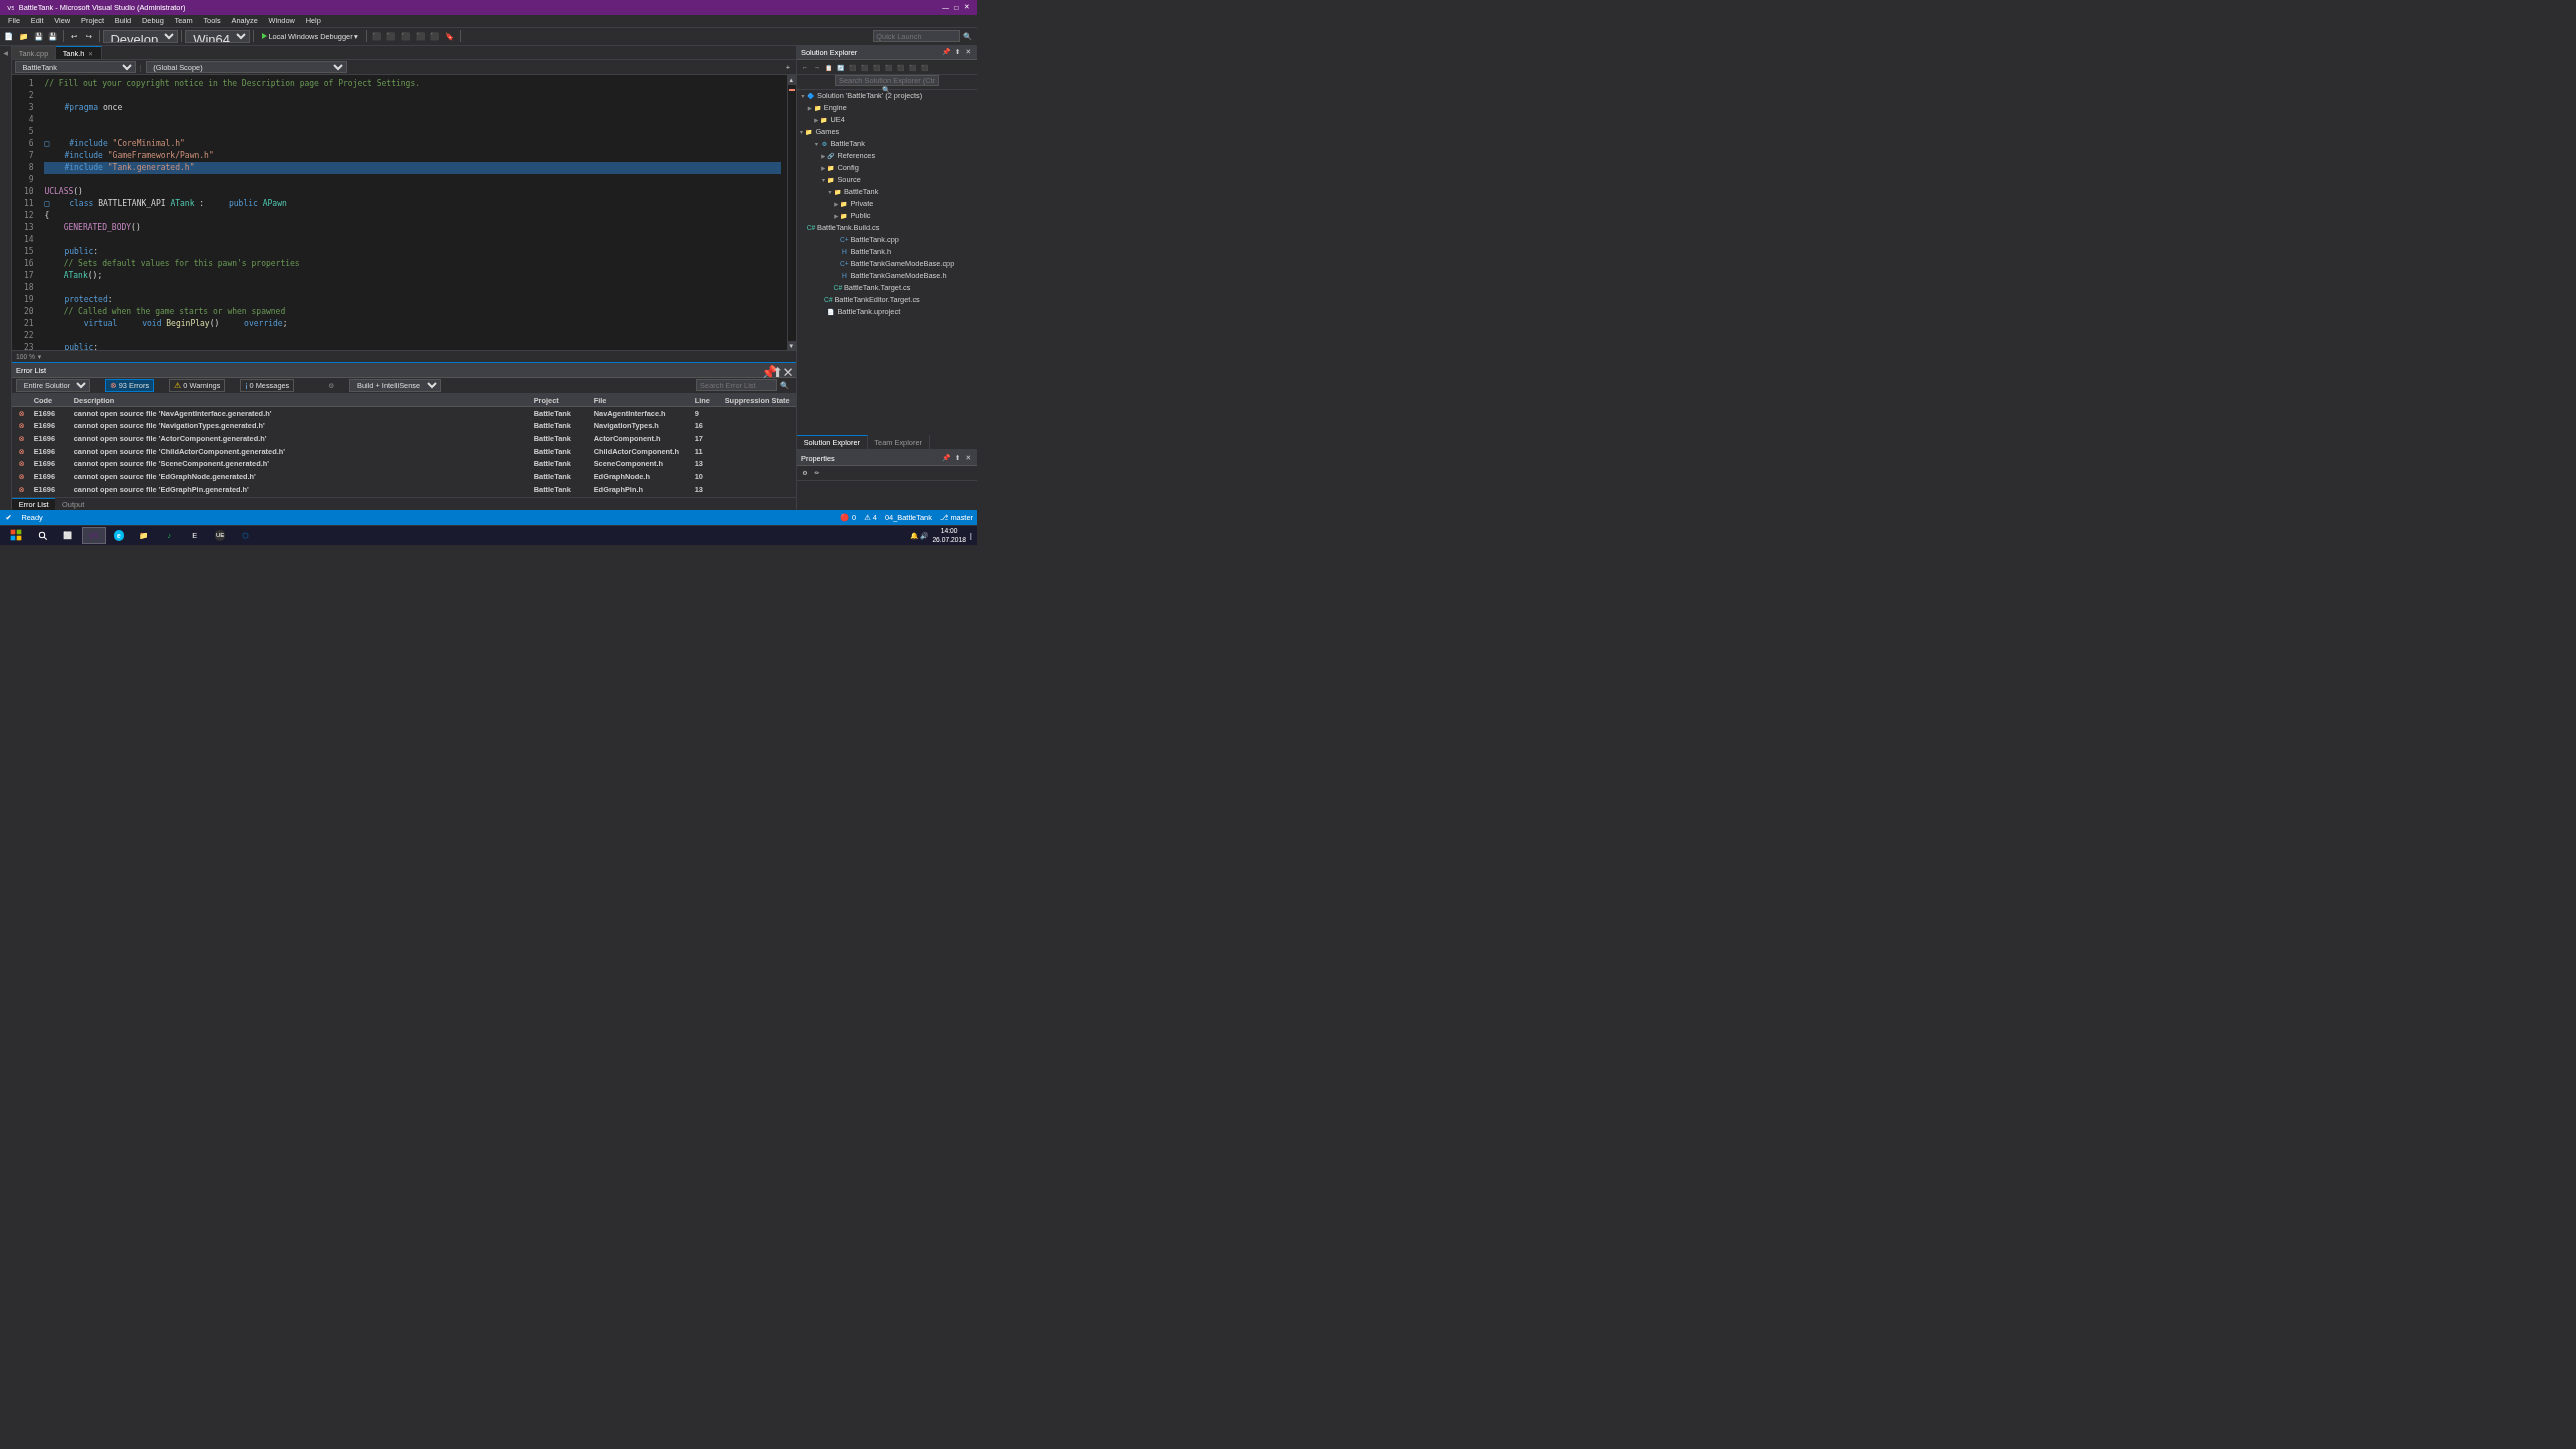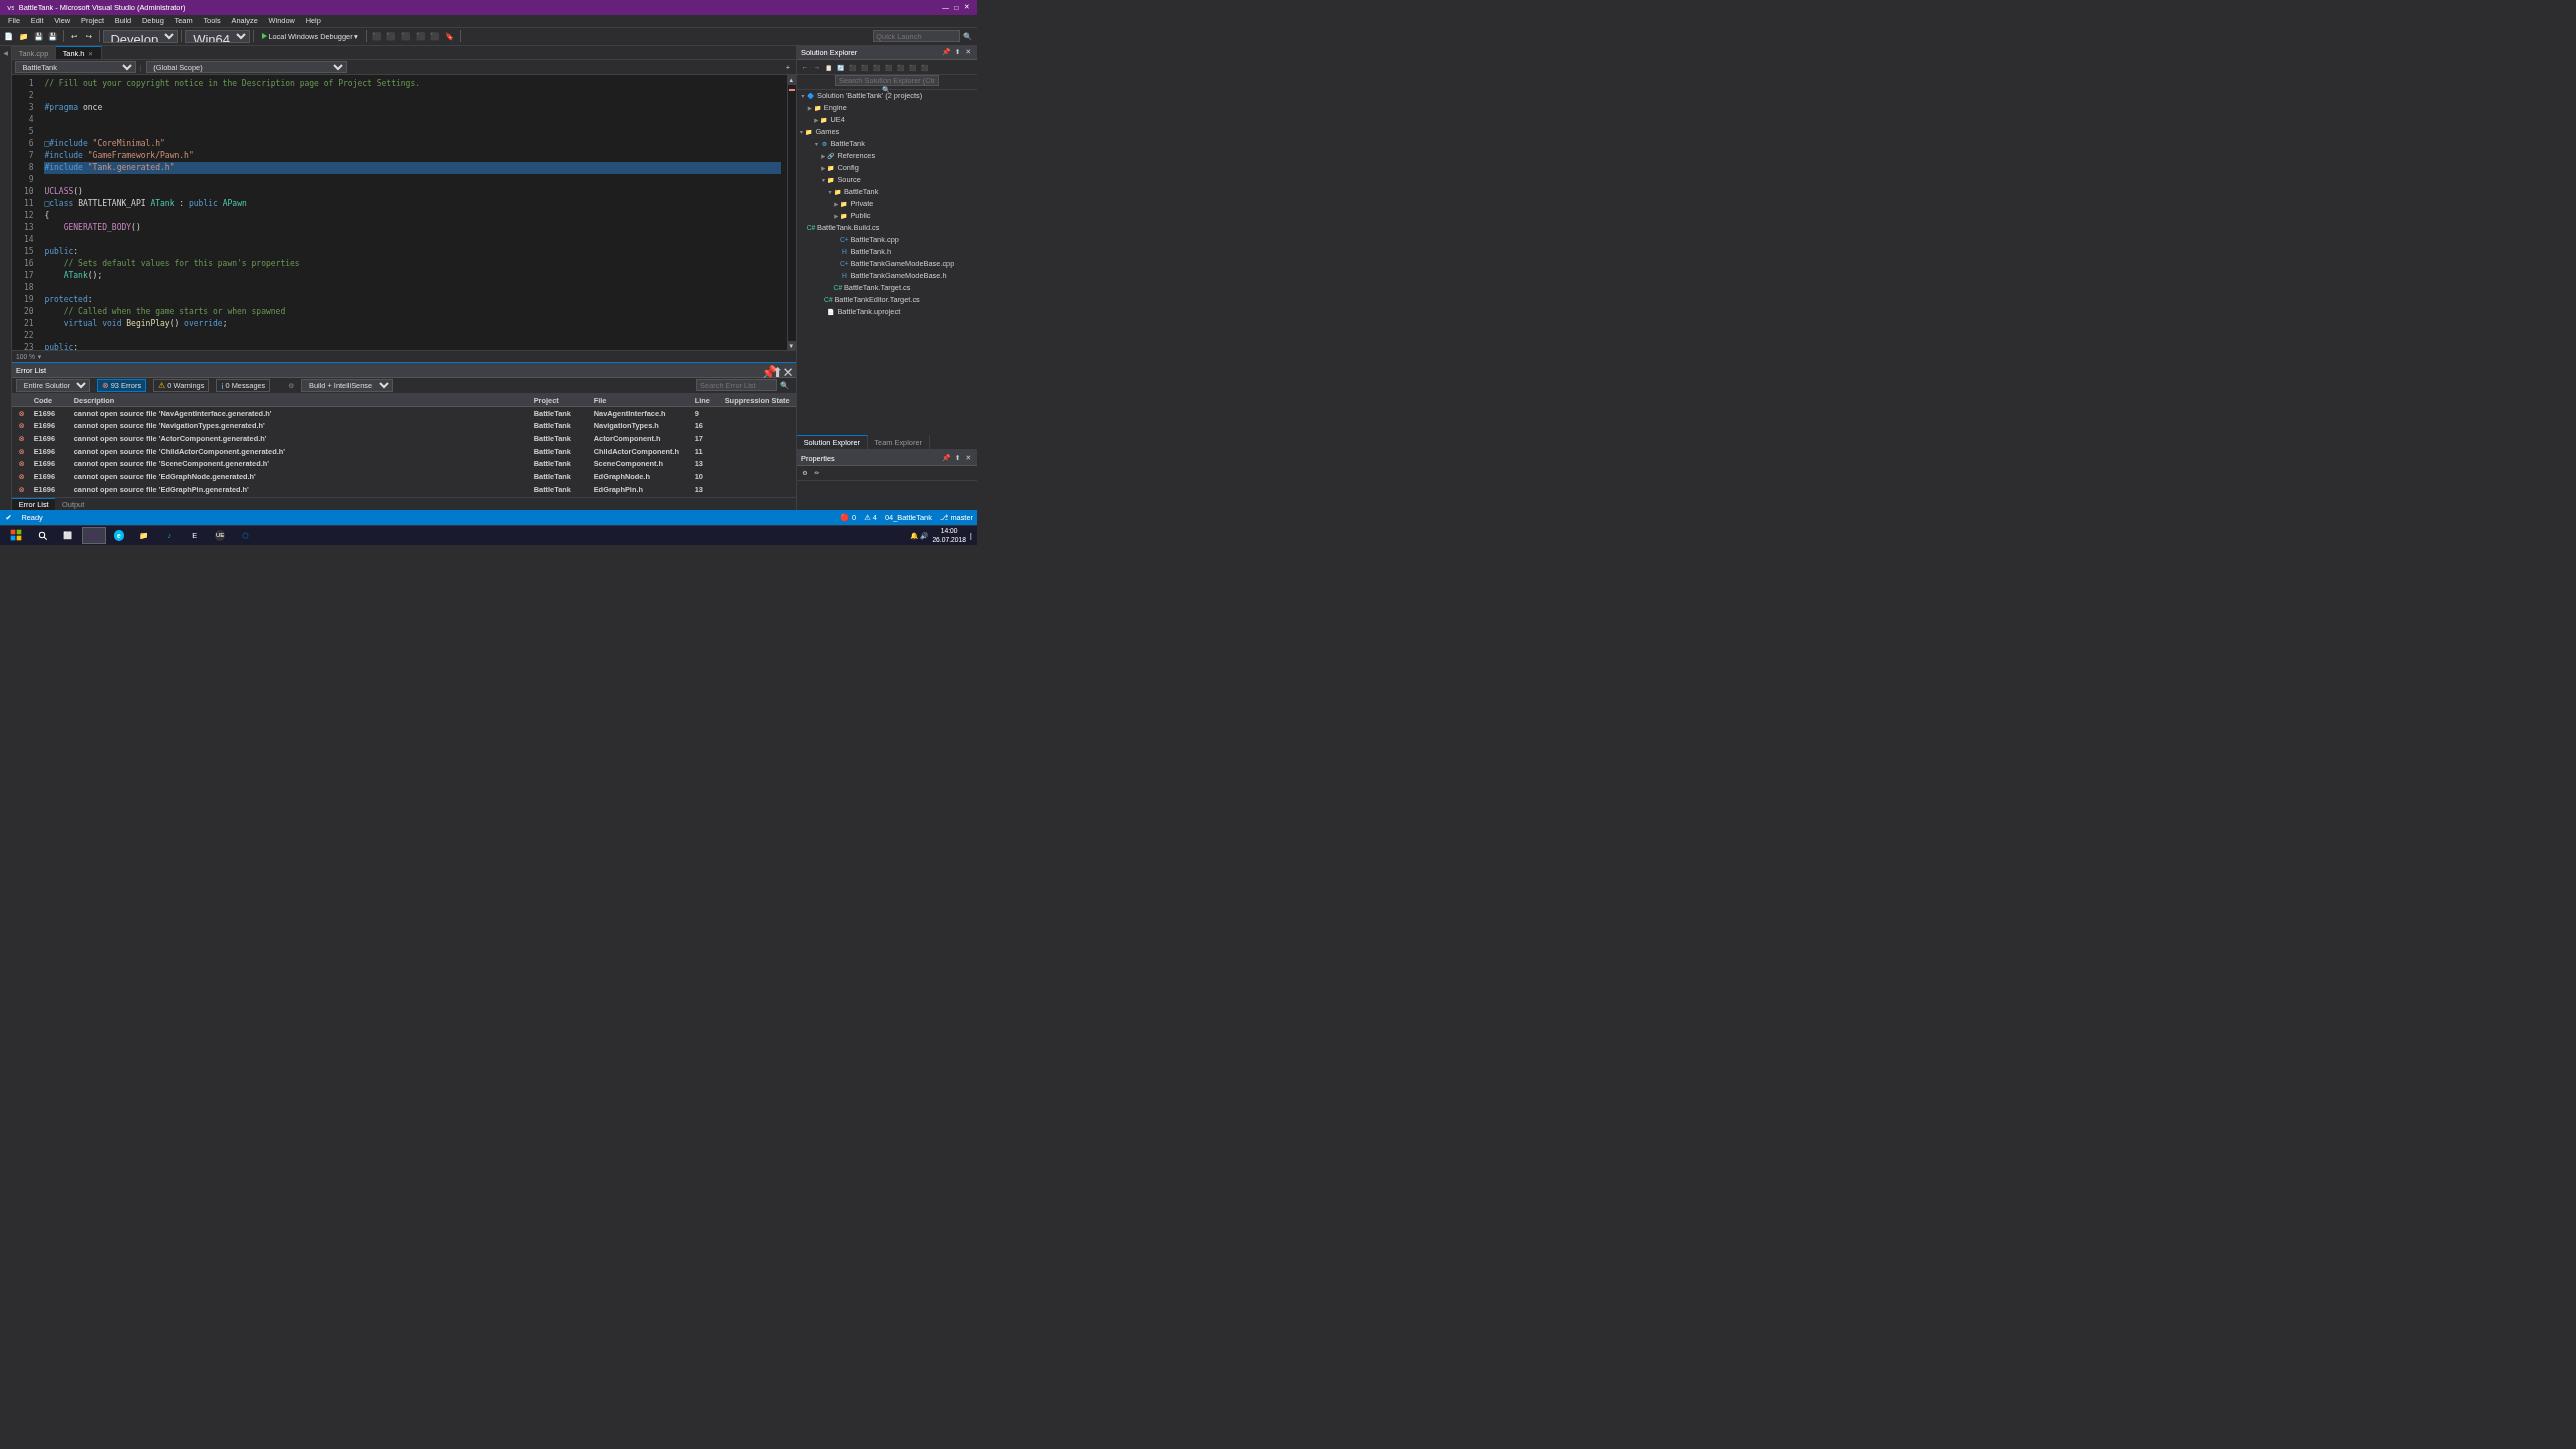--- a/index.html
+++ b/index.html
@@ -259,21 +259,21 @@
       color: #d4d4d4;
     }
     .code-line {
       white-space: pre;
       height: 12px;
     }
     .code-line.highlighted {
       background: #264f78;
     }
     
-    .c-blue { color: #569cd6; }
+    .c-blue { color: #569cd6; margin-left: 20px; }
     .c-green { color: #6a9955; }
     .c-string { color: #ce9178; }
     .c-yellow { color: #dcdcaa; }
     .c-white { color: #d4d4d4; }
     .c-macro { color: #c586c0; }
     .c-type { color: #4ec9b0; }
 
     
     .scroll-indicator {
       width: 9.4px;
@@ -499,21 +499,21 @@
       margin-left: auto;
       display: flex;
       gap: 1.3px;
     }
     .error-toolbar {
       height: 16px;
       background: #2d2d30;
       display: flex;
       align-items: center;
       padding: 0 4px;
-      gap: 7px;
+      gap: 15px;
       border-bottom: 0.7px solid #3f3f46;
       flex-shrink: 0;
     }
     .error-scope-select {
       height: 13.4px;
       background: #3f3f46;
       border: 0.7px solid #555;
       color: #ddd;
       font-size: 7.4px;
       padding: 0 2.7px;

